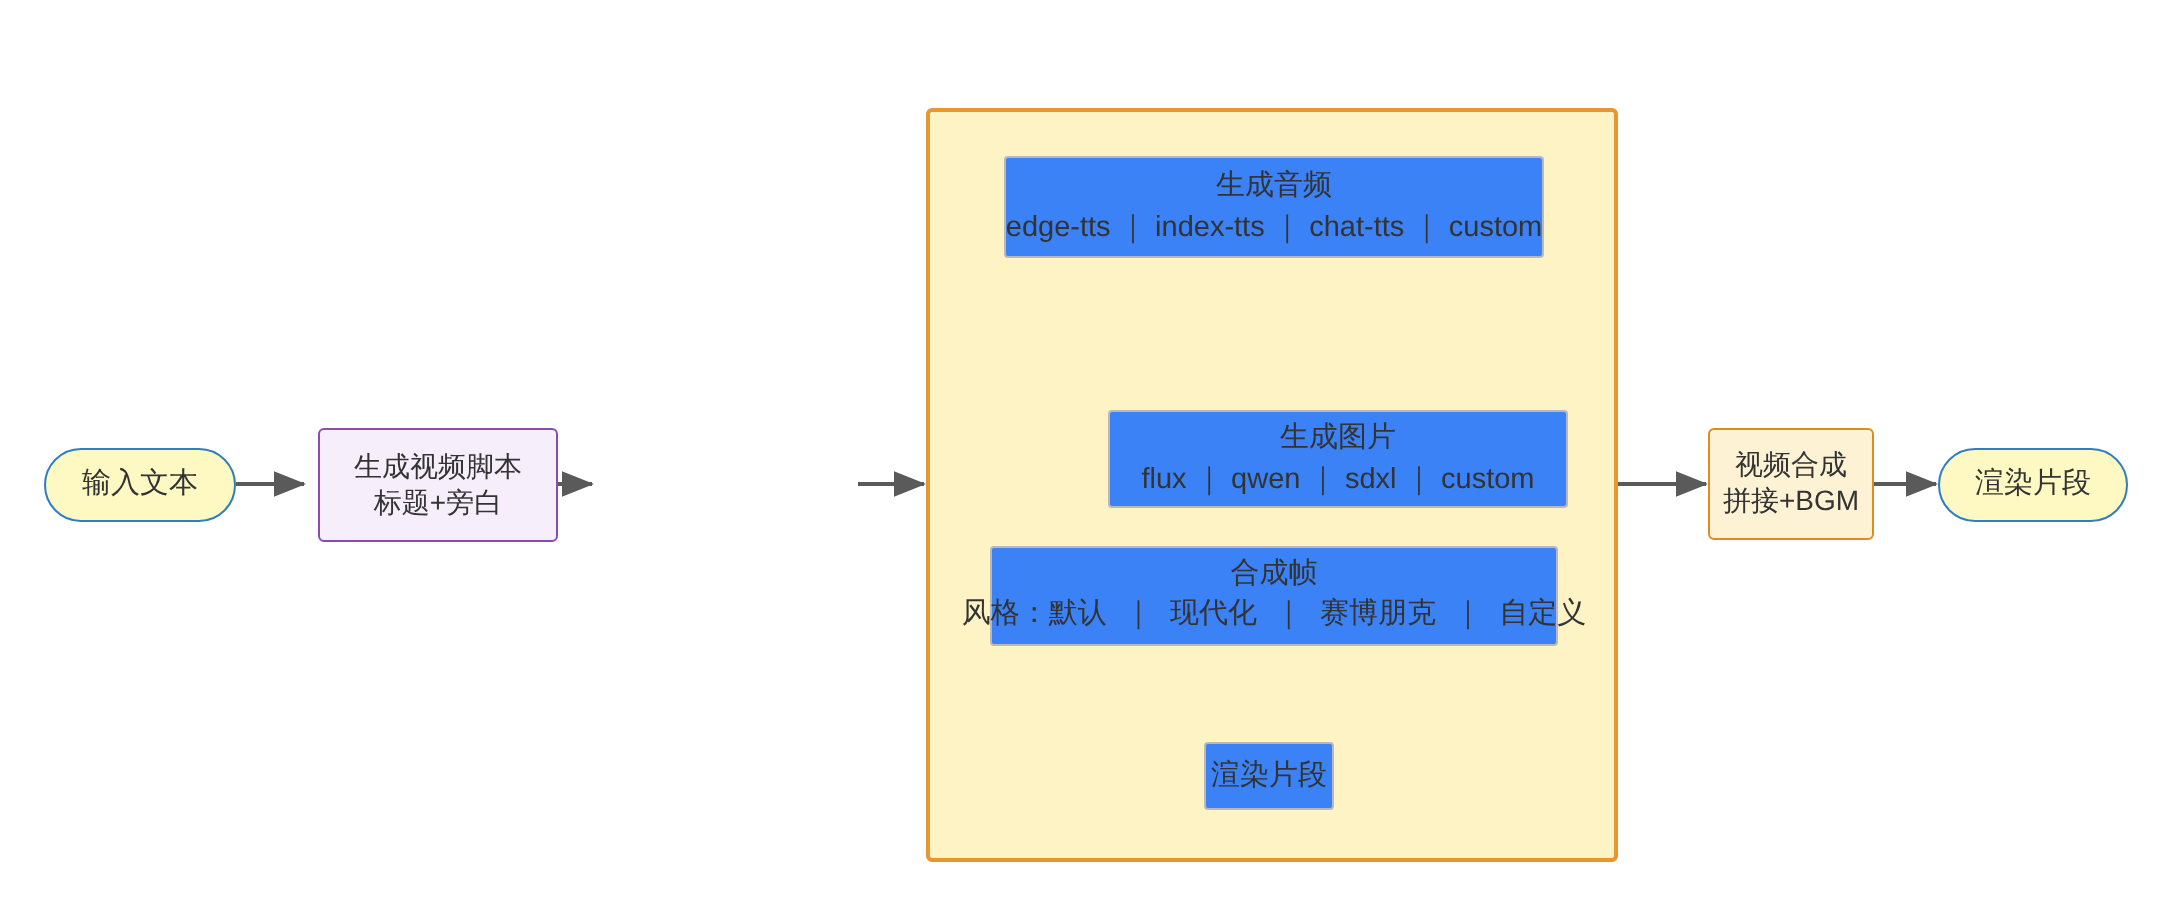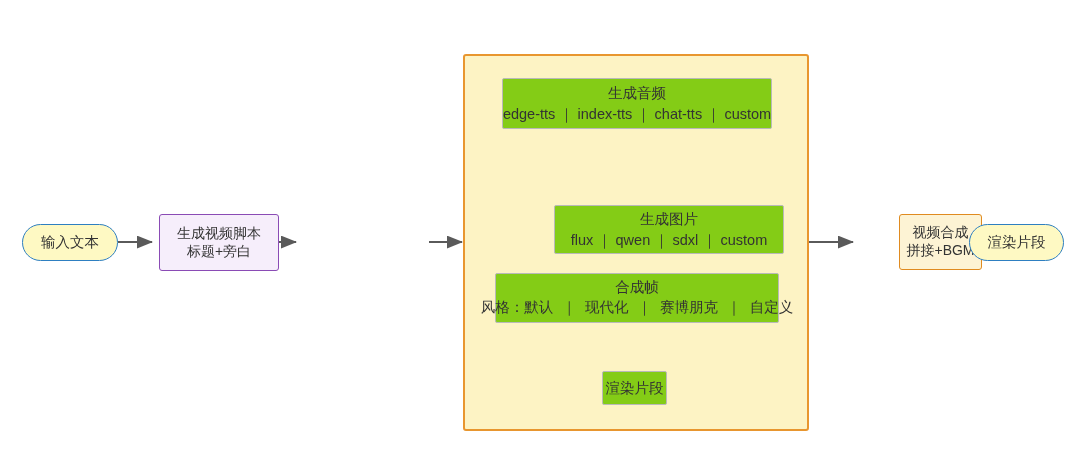--- a/index.html
+++ b/index.html
@@ -64,21 +64,21 @@
     position: absolute;
     box-sizing: border-box;
     background: #fdf3c4;
     border: 2px solid #e8962f;
     border-radius: 3px;
   }
   
   .inner-box {
     position: absolute;
     box-sizing: border-box;
-    background: #84cc16;
+    background: #3b82f6;
     border: 1.2px solid #b9b9b9;
     border-radius: 2px;
     display: flex;
     flex-direction: column;
     align-items: center;
     justify-content: center;
     text-align: center;
     color: #333333;
     line-height: 1.4;
   }
@@ -150,21 +150,21 @@
 
   <div class="inner-box" style="left:495px; top:273px; width:284px; height:50px;font-family:Liberation Mono, monospace;">
     <span class="inner-title nline">合成帧</span>
     <span class="inner-sub">风格：默认 ｜ 现代化 ｜ 赛博朋克 ｜ 自定义</span>
   </div>
 
   <div class="inner-box" style="left:602px; top:371px; width:65px; height:34px;">
     <span class="single-line nline">渲染片段</span>
   </div>
 
-  <div class="node process-orange" style="left:854px; top:214px; width:83px; height:56px;margin-left:45px;">
+  <div class="node process-orange" style="left:854px; top:214px; width:83px; height:56px;">
     <span class="nline">视频合成</span>
     <span class="nline">拼接+BGM</span>
   </div>
 
   <div class="node terminal" style="left:969px; top:224px; width:95px; height:37px;">
     <span class="nline">渲染片段</span>
   </div>
 
 </div>
 

